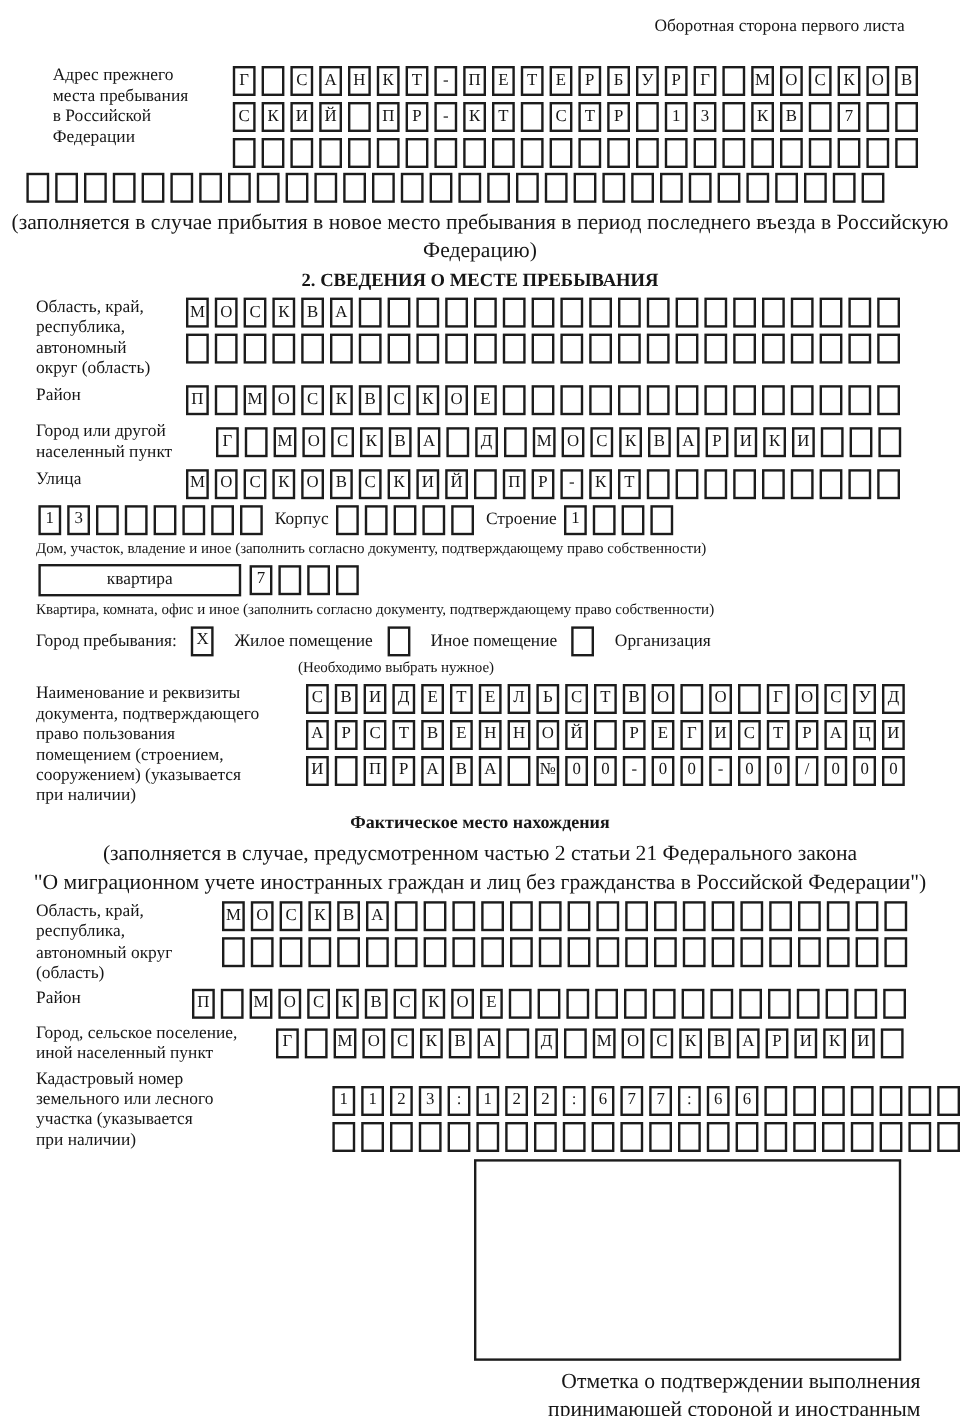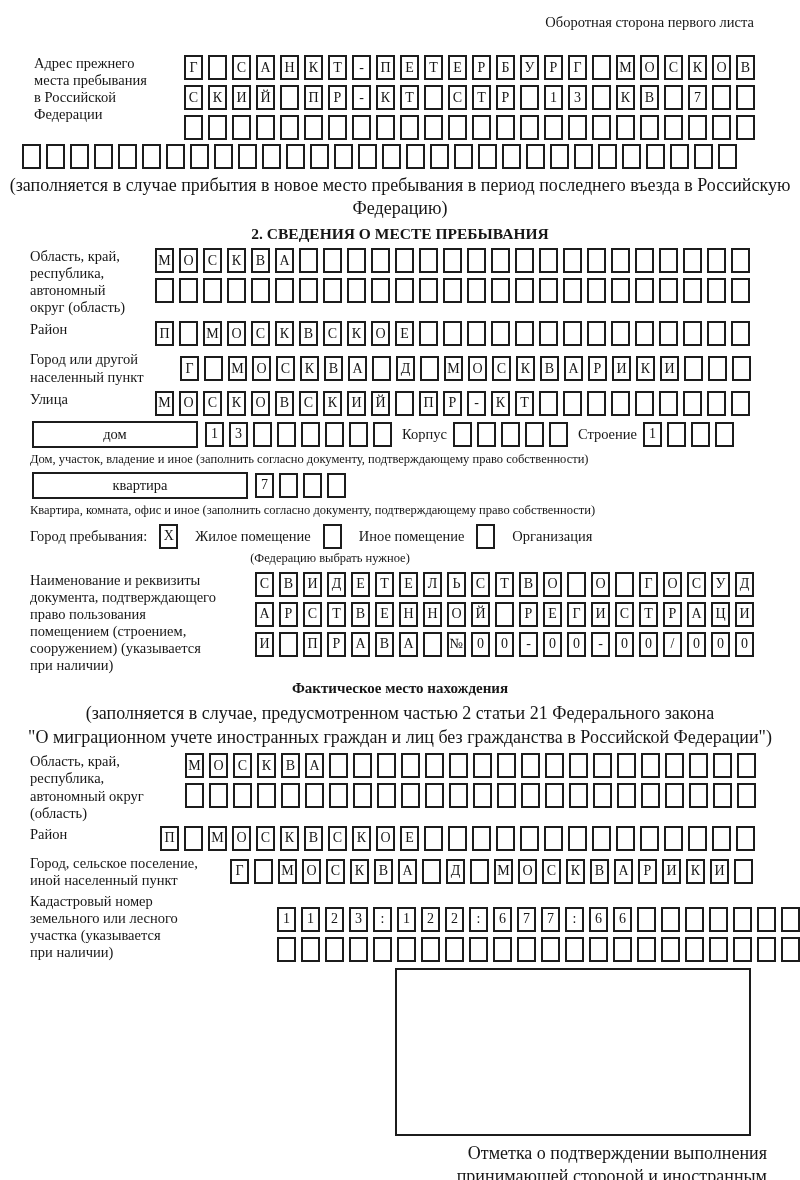--- a/index.html
+++ b/index.html
@@ -10,30 +10,30 @@
   .cells{display:flex;flex-wrap:nowrap;}
   .cell{flex:none;display:inline-flex;align-items:center;justify-content:center;
         width:19px;height:25px;box-sizing:border-box;border:2px solid #1c1c1c;
         margin-right:5px;font-size:14px;line-height:1;background:#fff;}
   .cellrows{display:flex;flex-direction:column;gap:5px;}
   
   .frow{display:flex;align-items:flex-start;padding-left:30px;margin-top:5px;}
   .flabel{flex:none;font-size:14.5px;line-height:1.18;white-space:pre-line;}
   .w125{width:125px;} .w152{width:150px;} .w225{width:225px;}
   .w155{width:155px;} .w130{width:130px;} .w200{width:200px;}
-  .prev{margin-top:24px;padding-left:34px;}
+  .prev{margin-top:24px;padding-left:44px;}
   .overflow-row{margin-top:4px;padding-left:22px;}
   .note{font-size:18px;text-align:center;margin-top:5px;line-height:1.25;}
   .note-left{font-size:12.5px;padding-left:30px;margin-top:4px;}
   .h2{font-weight:bold;font-size:15.5px;text-align:center;margin-top:6px;}
   .hrow{display:flex;align-items:center;padding-left:32px;margin-top:5px;}
   .fillrect{flex:none;border:2px solid #1c1c1c;height:27px;box-sizing:border-box;
             display:flex;align-items:center;justify-content:center;font-size:14.5px;
             margin-right:7px;background:#fff;}
-  .w166{width:166px;} .w197{width:216px;}
+  .w166{width:166px;} .w197{width:169px;}
   .inlinelabel{font-size:14.5px;margin:0 6px 0 5px;white-space:nowrap;}
   .mesto{display:flex;align-items:center;padding-left:30px;margin-top:6px;gap:10px;font-size:14.5px;}
   .mesto .cells{margin:0 2px;}
   .choose-note{width:660px;text-align:center;font-size:12.5px;margin-top:2px;}
   .fact-title{font-weight:bold;font-size:15px;text-align:center;margin-top:6px;}
   .stamp-box{width:356px;height:168px;box-sizing:border-box;border:2px solid #1c1c1c;
              margin:6px 0 0 395px;background:#fff;}
   .stamp-caption{width:386px;margin:6px 0 0 381px;text-align:right;font-size:18px;line-height:1.3;}
 </style>
 </head>
@@ -315,21 +315,20 @@
         <span class="cell"></span>
         <span class="cell"></span>
         <span class="cell"></span>
         <span class="cell"></span>
         <span class="cell"></span>
         <span class="cell"></span>
       </div>
   </div>
 
   <div class="hrow">
-    <div class="fillrect w166">дом</div>
     <div class="cells">
         <span class="cell">1</span>
         <span class="cell">3</span>
         <span class="cell"></span>
         <span class="cell"></span>
         <span class="cell"></span>
         <span class="cell"></span>
         <span class="cell"></span>
         <span class="cell"></span>
       </div>
@@ -370,21 +369,21 @@
     <span>Жилое помещение</span>
     <span class="cells">
         <span class="cell"></span>
       </span>
     <span>Иное помещение</span>
     <span class="cells">
         <span class="cell"></span>
       </span>
     <span>Организация</span>
   </div>
-  <div class="choose-note">(Федерацию выбрать нужное)</div>
+  <div class="choose-note">(Необходимо выбрать нужное)</div>
 
   <div class="frow" style="margin-top:6px;">
     <div class="flabel w225">Наименование и реквизиты
 документа, подтверждающего
 право пользования
 помещением (строением,
 сооружением) (указывается
 при наличии)</div>
     <div class="cellrows">
       <div class="cells">

